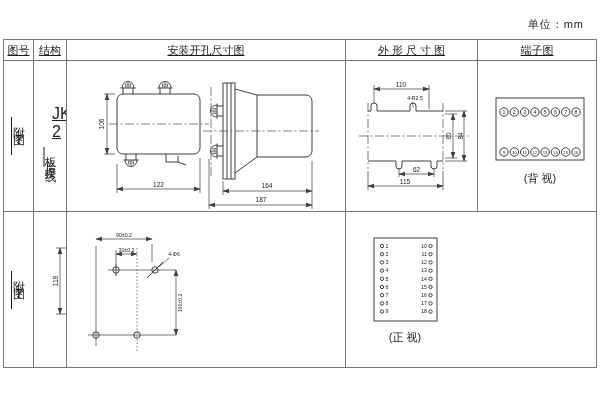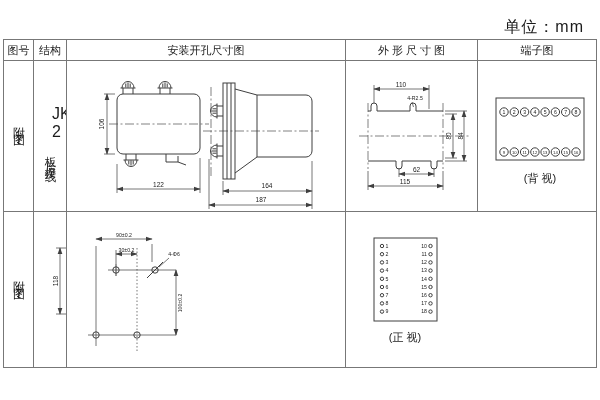--- a/index.html
+++ b/index.html
@@ -1,21 +1,21 @@
 <!DOCTYPE html>
 <html><head>
 <meta charset="utf-8">
 <style>
 * { margin:0; padding:0; box-sizing:border-box; }
 html,body { width:600px; height:400px; }
 body { background:#fff; font-family:"Liberation Sans","DejaVu Sans",sans-serif; color:#1a1a1a; position:relative; }
-.unit { position:absolute; top:17px; right:16px; font-size:16px; letter-spacing:1px; }
+.unit { position:absolute; top:17px; right:16px; font-size:11px; letter-spacing:1px; }
 .tbl { position:absolute; left:3px; top:39px; width:594px; height:329px; border:1px solid #777;
        display:grid; grid-template-columns:30px 33px 279px 132px 1fr; grid-template-rows:21px 151px 1fr; }
-.cell { border-right:1px solid #777; border-bottom:1px solid #777; position:relative; overflow:hidden; }
+.cell { border-right:1px solid #777; border-bottom:1px solid #777; position:relative; overflow:hidden;text-decoration:underline; }
 .lc { border-right:none; } .lr { border-bottom:none; }
 .hc { display:flex; align-items:center; justify-content:center; font-size:11px; }
 .vcell { display:flex; flex-direction:column; align-items:center; justify-content:center; }
 .vtext { writing-mode:vertical-lr; text-orientation:upright; letter-spacing:8px; font-size:12px; }
 .wire { writing-mode:vertical-lr; text-orientation:upright; letter-spacing:5px; font-size:11.5px; }
 .model { font-size:16px; margin-bottom:6px;margin-left:28px; }
 svg { position:absolute; overflow:visible; }
 .ln { stroke:#3f3f3f; stroke-width:1; fill:none; }
 .cl { stroke:#4a4a4a; stroke-width:0.7; stroke-dasharray:9 2.5 2 2.5; fill:none; }
 .dim { stroke:#4a4a4a; stroke-width:0.75; fill:none; }

